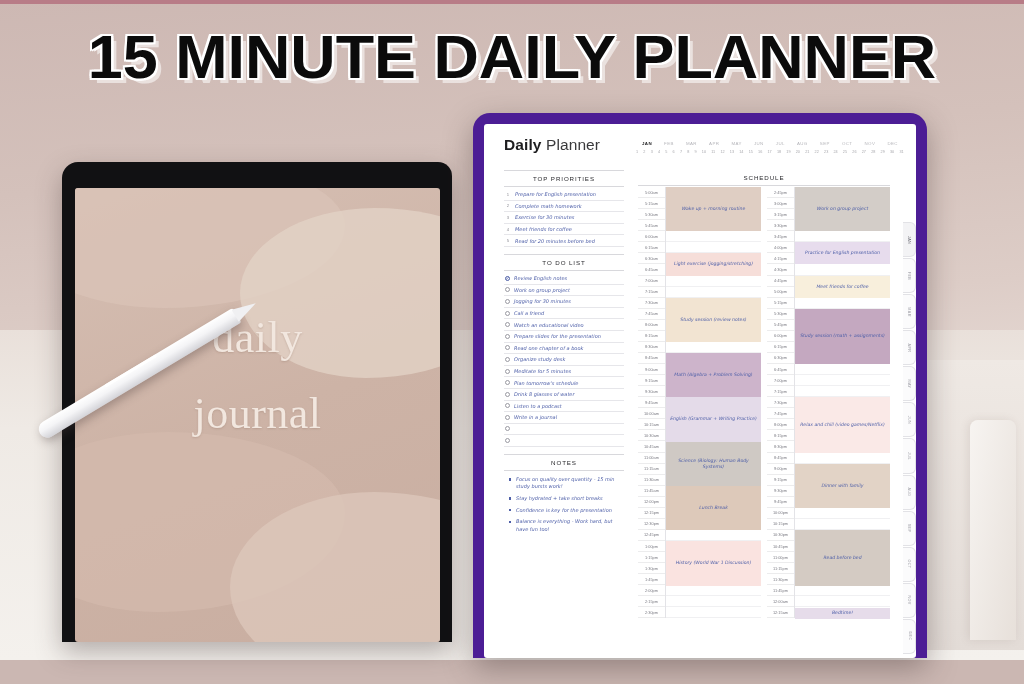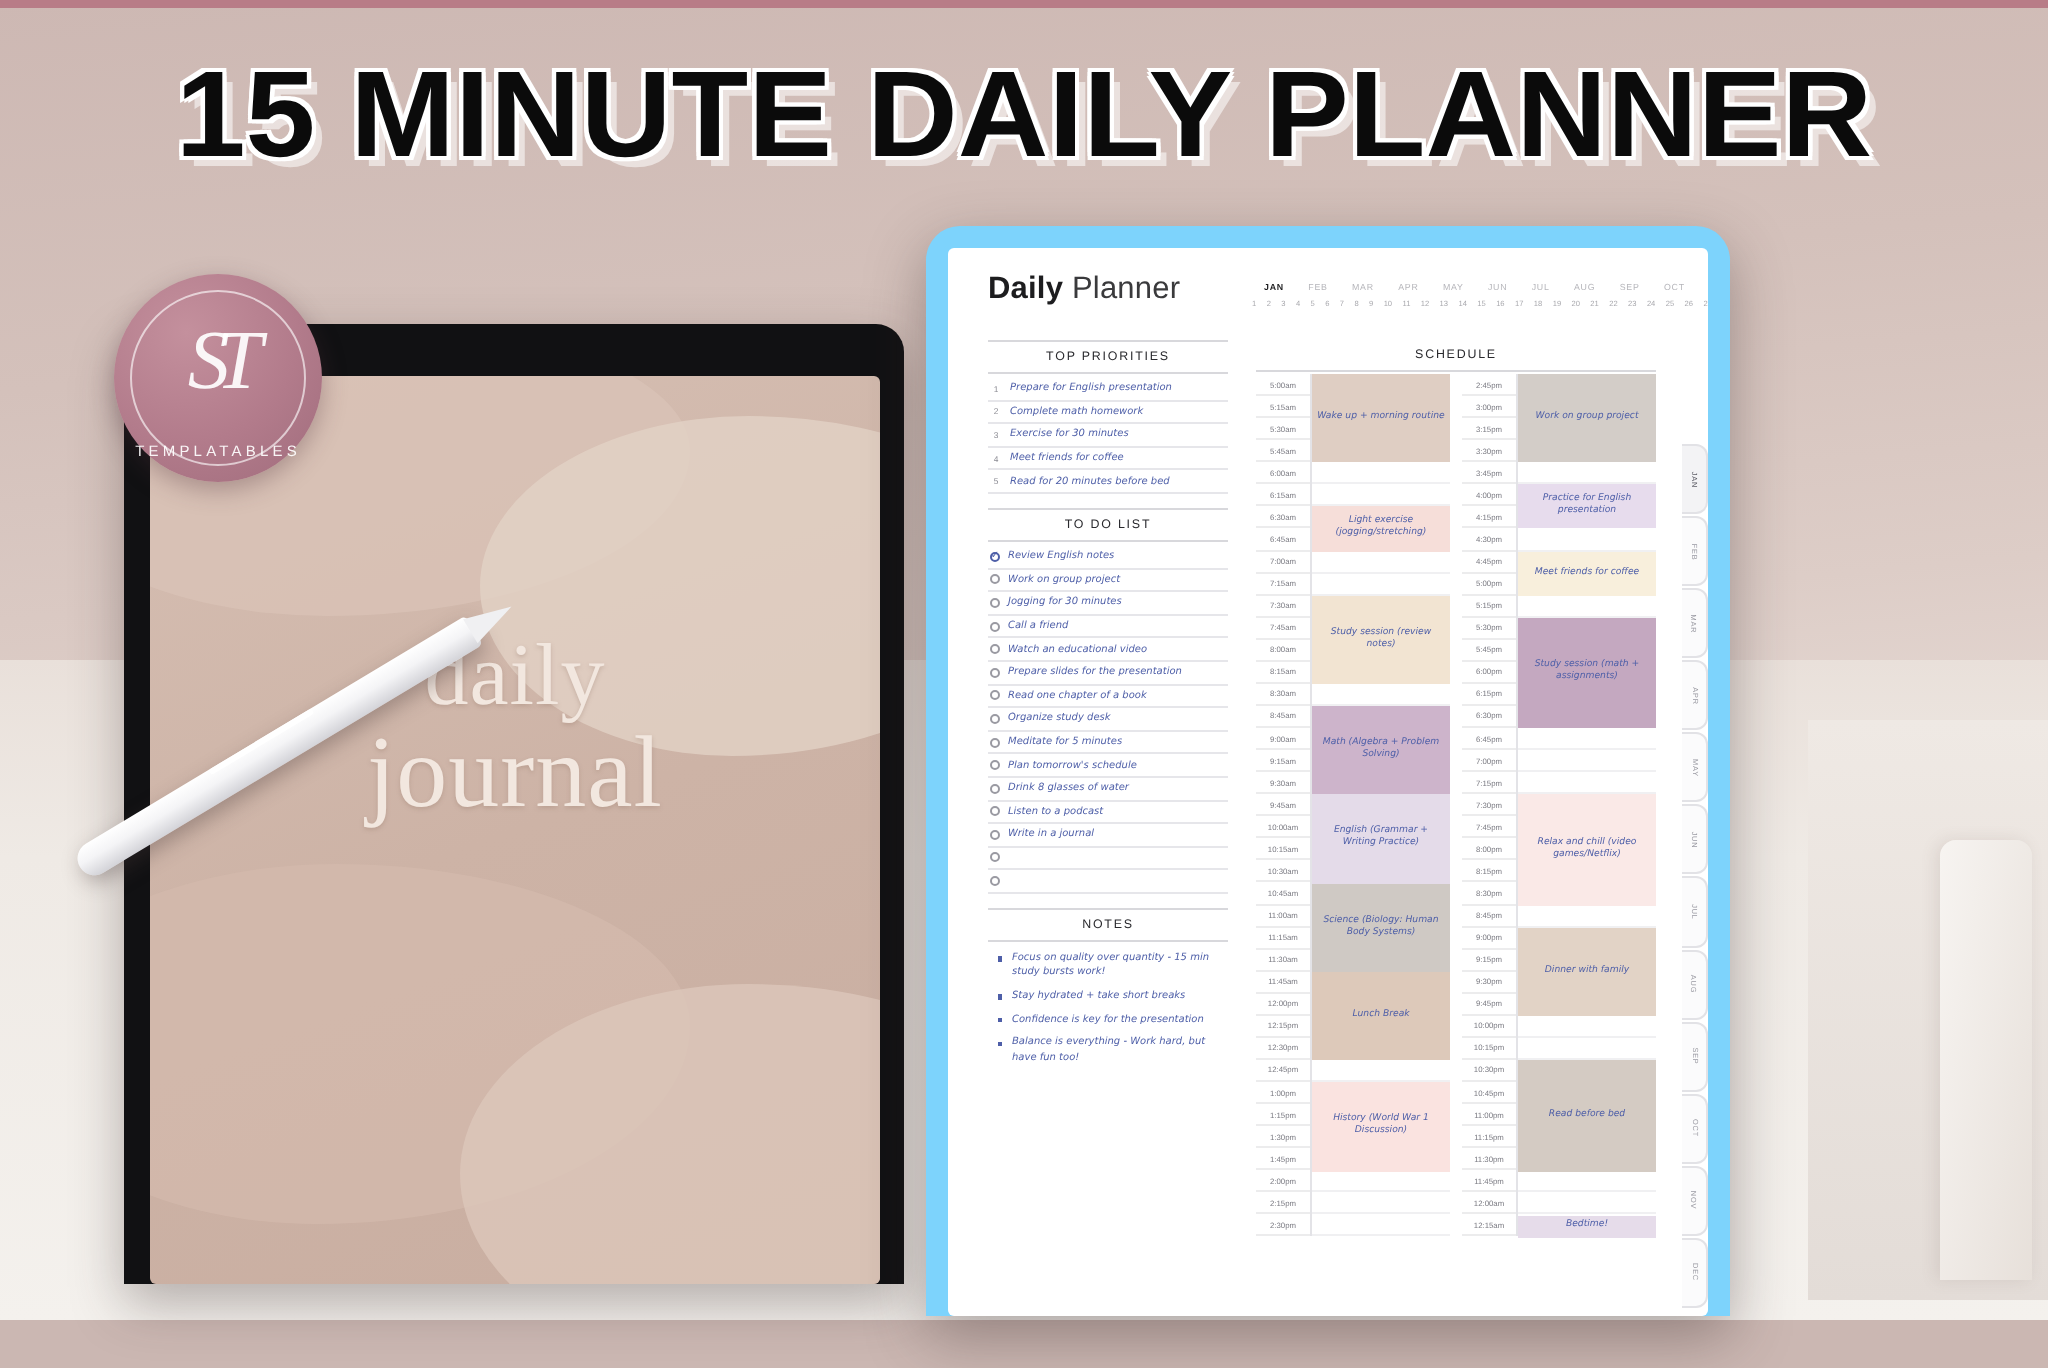--- a/index.html
+++ b/index.html
@@ -101,21 +101,21 @@
   .blob.b3 { left: -70px;  bottom: 30px;width: 340px; height: 180px; background: #d2b9ac; opacity:.85; }
   .blob.b4 { right: -90px; bottom: -40px;width: 300px; height: 190px; background: #dcc7ba; opacity:.8; }
   #cover-title {
     position: absolute; left: 0; top: 128px; width: 100%;
     text-align: center;
     font-family: "Liberation Serif", serif;
     color: #f2e7df; line-height: 1.02;
     text-shadow: 0 1px 2px rgba(150,120,105,.35);
   }
   #cover-title .l1 { display:block; font-size: 44px; letter-spacing: .5px; }
-  #cover-title .l2 { display:block; font-size: 51px; letter-spacing: .5px; }
+  #cover-title .l2 { display:block; font-size: 44px; letter-spacing: .5px; margin-top: 31px; }
 
   #stylus {
     position: absolute; left: 40px; top: 425px; width: 230px; height: 17px;
     transform: rotate(-31deg); transform-origin: left center;
     z-index: 30;
   }
   #stylus .body {
     position: absolute; inset: 0;
     background: linear-gradient(180deg, #ffffff 0%, #f4f4f6 45%, #d3d3d8 100%);
     border-radius: 9px 3px 3px 9px;
@@ -128,22 +128,22 @@
     border-bottom: 7.5px solid transparent;
     border-left: 24px solid #f0f0f2;
   }
   #stylus .flat {
     position:absolute; left: 80px; top: 0px; width: 60px; height: 3px;
     background: rgba(255,255,255,.9); border-radius: 2px;
   }
 
   
   #tablet-right {
-    position: absolute; left: 463px; top: 113px; width: 402px; height: 545px;
-    background: #7dd3fc;
+    position: absolute; left: 473px; top: 113px; width: 454px; height: 545px;
+    background: #4c1d95;
     border-radius: 17px 17px 0 0;
     box-shadow: 0 10px 30px rgba(60,45,45,.40);
     z-index: 20;
     padding: 11px 11px 0 11px;
     overflow: hidden;
   }
   #screen {
     position: absolute; left: 11px; top: 11px; right: 11px; bottom: 0;
     background: #ffffff;
     border-radius: 3px;
@@ -268,25 +268,20 @@
 <div id="stage">
 
   <div class="bg-top"></div>
   <div class="bg-bottom"></div>
   <div class="bg-topline"></div>
   <div class="bg-rightobj"></div>
   <div class="bg-rightobj2"></div>
 
   <div id="title">15 MINUTE DAILY PLANNER</div>
 
-  <div id="logo">
-    <div class="ring"></div>
-    <div class="mono">ST</div>
-    <div class="brand">TEMPLATABLES</div>
-  </div>
 
   <div id="tablet-left">
     <div id="cover">
       <div class="blob b1"></div>
       <div class="blob b2"></div>
       <div class="blob b3"></div>
       <div class="blob b4"></div>
       <div id="cover-title">
         <span class="l1">daily</span>
         <span class="l2">journal</span>

